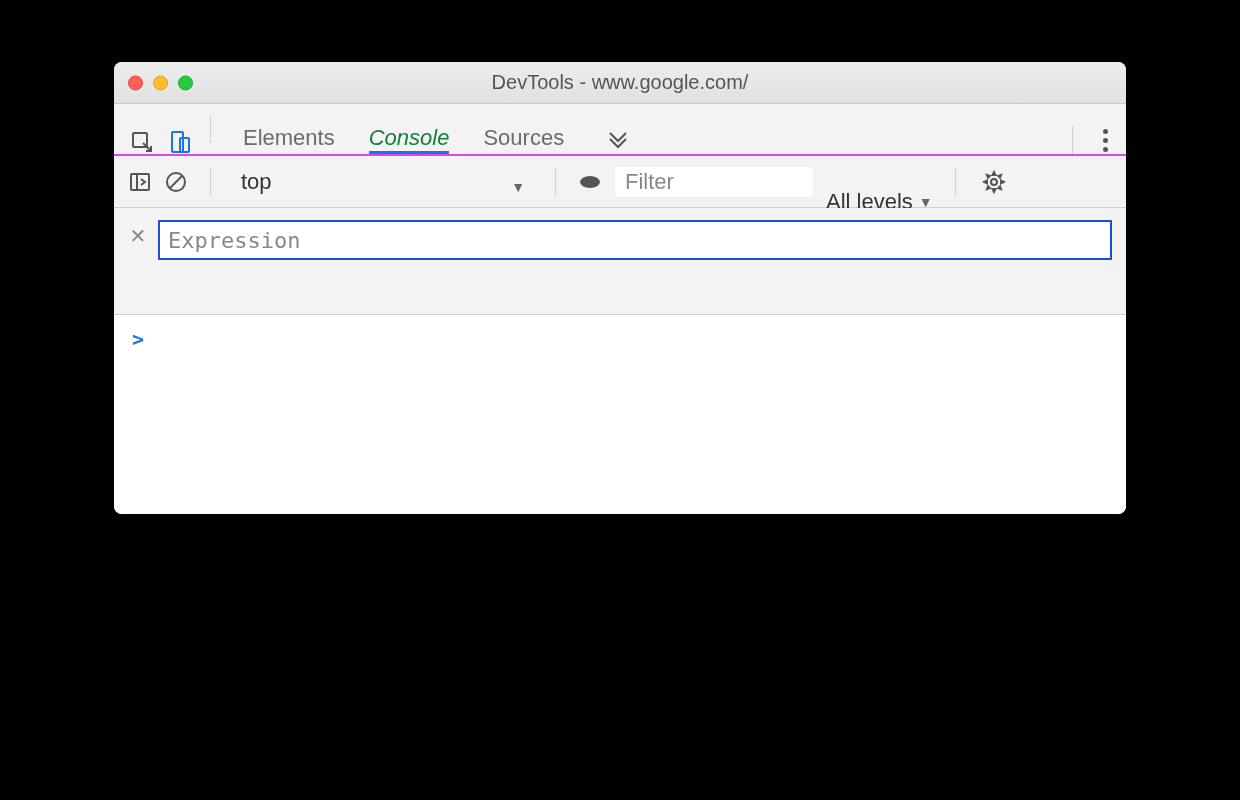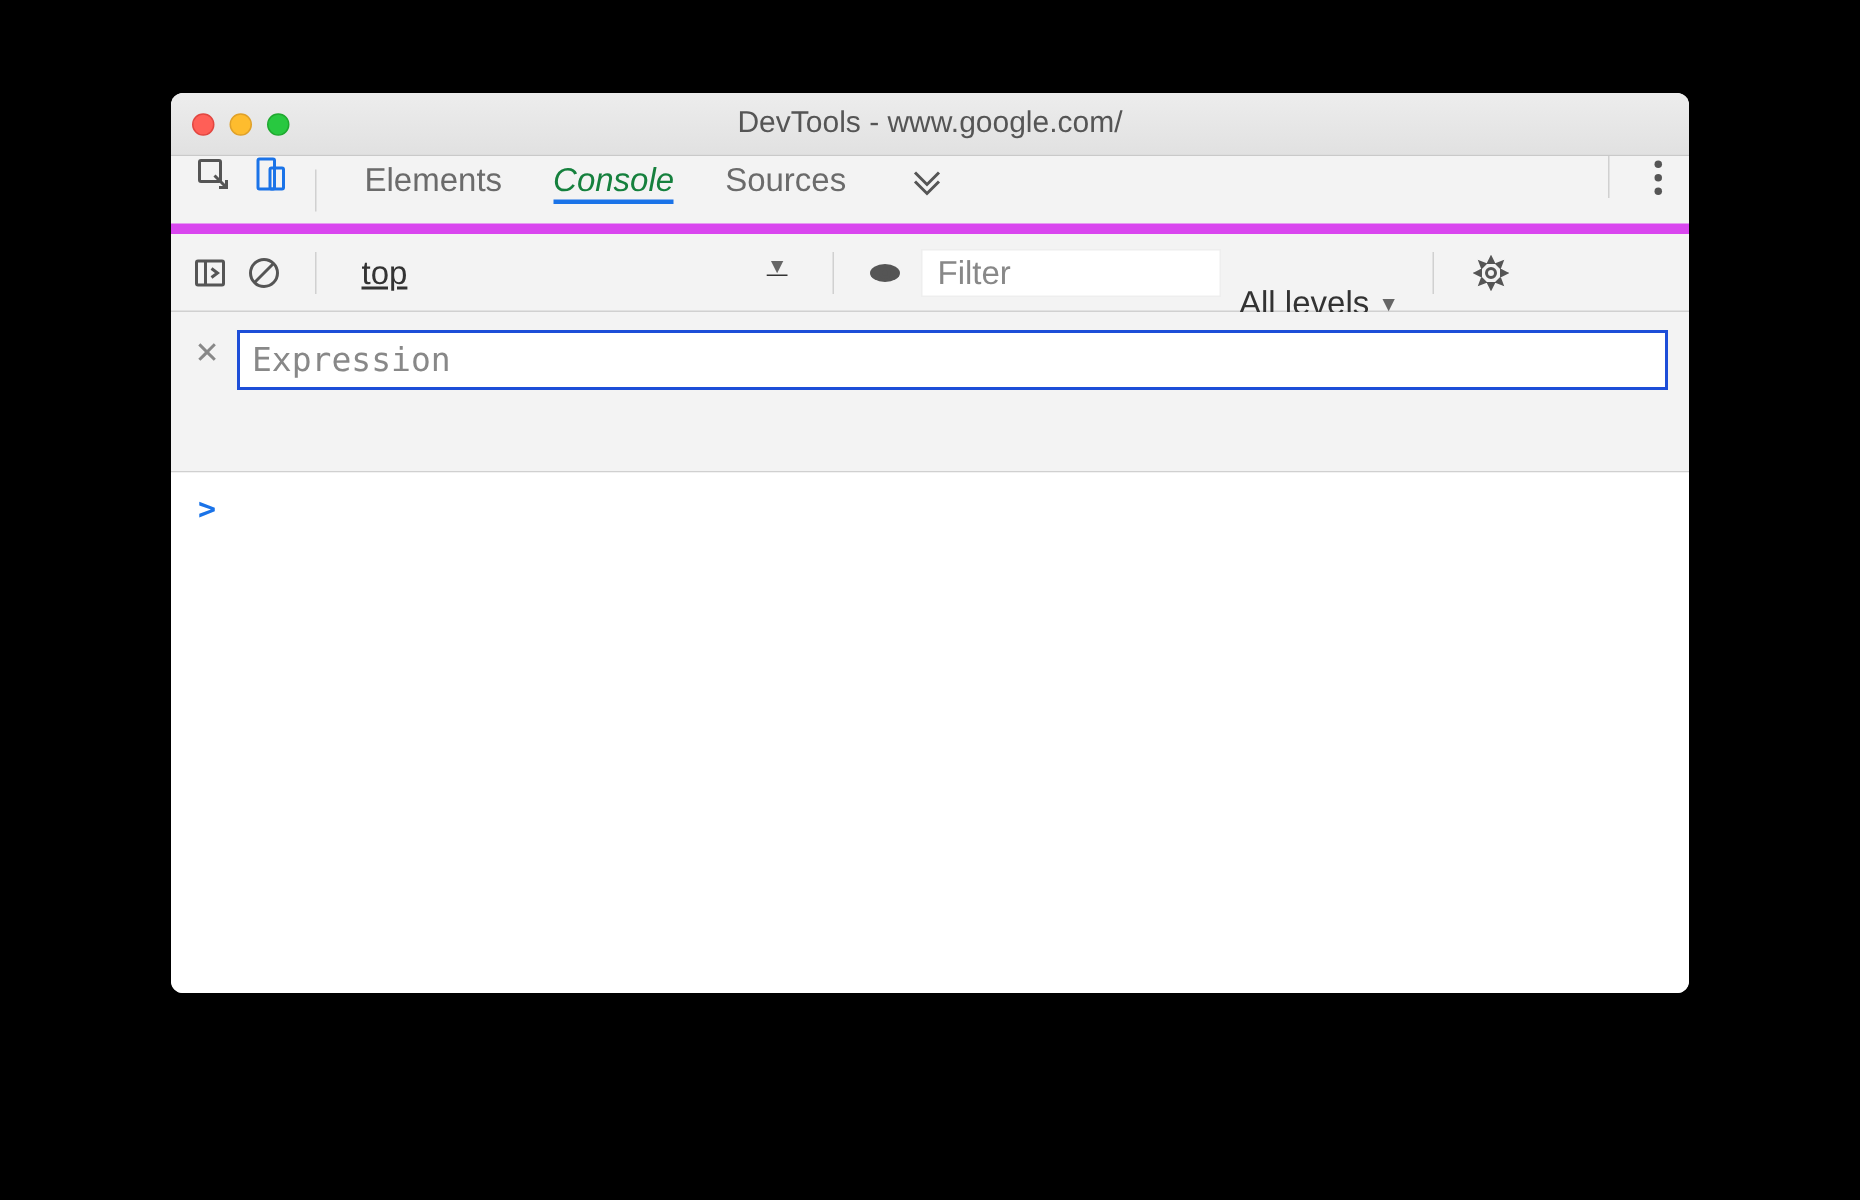--- a/index.html
+++ b/index.html
@@ -8,21 +8,21 @@
       height: 800px;
       background: #000;
       font-family: -apple-system, BlinkMacSystemFont, "Helvetica Neue", Arial, sans-serif;
       overflow: hidden;
     }
     .window {
       position: absolute;
       left: 114px;
       top: 62px;
       width: 1012px;
-      height: 600px;
+      height: 452px;
       background: #fff;
       border-radius: 8px;
       box-shadow: 0 25px 60px rgba(0,0,0,0.5);
       display: flex;
       flex-direction: column;
       overflow: hidden;
     }
     .titlebar {
       height: 42px;
       background: linear-gradient(#ededed, #e1e1e1);
@@ -48,23 +48,23 @@
       flex: 1;
       text-align: center;
       color: #555;
       font-size: 20px;
       font-weight: 400;
     }
 
     .tabbar {
       height: 52px;
       background: #f3f3f3;
-      border-bottom: 7px solid #d946ef;
-      display: flex;
-      align-items: flex-start;
+      border-bottom: 2px solid #d946ef;
+      display: flex;
+      align-items: flex-end;
       padding: 0 8px;
       flex: 0 0 auto;
     }
     .tabbar .left-icons {
       display: flex;
       align-items: center;
       gap: 14px;
       padding: 0 8px;
     }
     .divider-v {
@@ -117,27 +117,26 @@
       display: flex;
       align-items: center;
       padding: 0 14px;
       gap: 12px;
       flex: 0 0 auto;
     }
     .context-select {
       flex: 1;
       max-width: 300px;
       display: flex;
-      align-items: flex-start;
+      align-items: flex-end;
       justify-content: space-between;
       font-size: 22px;
       color: #333;
       padding: 0 8px;
       cursor: pointer;
-      text-decoration: underline;
     }
     .context-select .caret {
       color:#666; font-size:14px;
     }
     .filter-input {
       width: 200px;
       height: 32px;
       border: 1px solid #eee;
       background: #fff;
       font-size: 22px;

